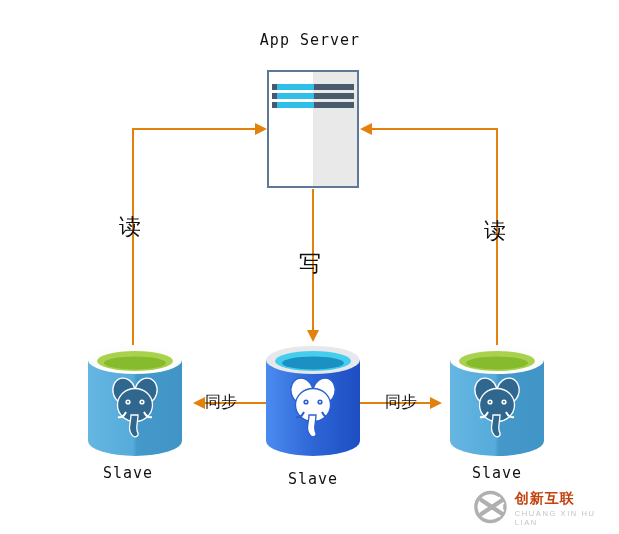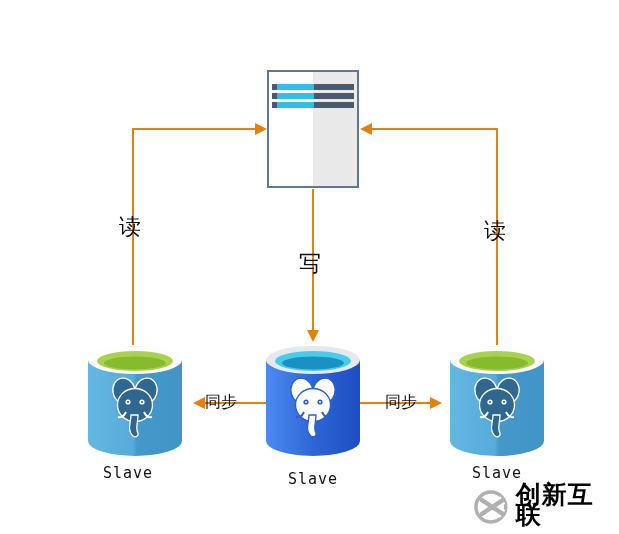--- a/index.html
+++ b/index.html
@@ -48,22 +48,22 @@
   .lbl-read-left{left:119px;top:212px;font-size:22px;}
   .lbl-write{left:299px;top:249px;font-size:22px;}
   .lbl-read-right{left:484px;top:216px;font-size:22px;}
   .lbl-sync-left{left:205px;top:392px;font-size:16px;}
   .lbl-sync-right{left:385px;top:392px;font-size:16px;}
 
   
   .watermark{left:472px;top:487px;z-index:3;display:flex;align-items:center;}
   .wm-text{margin-left:4px;}
   .wm-brand{
-    color:#000000;font-size:25px;font-weight:bold;line-height:20px;letter-spacing:1px;
-    font-family:Liberation Mono, monospace;
+    color:#c2410c;font-size:14px;font-weight:bold;line-height:20px;letter-spacing:1px;
+    font-family:Liberation Sans, sans-serif;
   }
   .wm-latin{
     color:#c4c4c4;font-size:7.5px;letter-spacing:1.6px;line-height:9px;margin-top:1px;
     font-family:"Liberation Sans","DejaVu Sans",sans-serif;
   }
 </style>
 </head>
 <body>
 
 <div class="stage">
@@ -83,20 +83,21 @@
       <polygon points="193,403 205,397 205,409"></polygon>
       <polygon points="442,403 430,397 430,409"></polygon>
     </g>
   </svg>
 
   <div class="abs app-server-box">
     <div class="stripe s1"></div>
     <div class="stripe s2"></div>
     <div class="stripe s3"></div>
   </div>
+  <div class="abs node-label lbl-appserver">App Server</div>
 
   <svg class="abs cyl cyl-slave-left" viewBox="0 0 98 115">
     <defs>
       <linearGradient id="slBodyL" x1="0" y1="0" x2="1" y2="0">
         <stop offset="0" stop-color="#66b6e2"></stop>
           <stop offset="0.48" stop-color="#55abda"></stop>
         <stop offset="0.52" stop-color="#4598ca"></stop>
           <stop offset="1" stop-color="#4094c6"></stop>
       </linearGradient>
     </defs>
@@ -181,16 +182,17 @@
   <div class="abs edge-label lbl-sync-right">同步</div>
 
   <div class="abs watermark">
     <svg width="40" height="40" viewBox="0 0 40 40">
       <circle cx="19" cy="20" r="15" fill="none" stroke="#b0b0b0" stroke-width="3.5"></circle>
       <path d="M10,13 L31,27 M31,13 L10,27" stroke="#ffffff" stroke-width="9" fill="none"></path>
       <path d="M10,13 L31,27 M31,13 L10,27" stroke="#b0b0b0" stroke-width="4.5" stroke-linecap="round" fill="none"></path>
     </svg>
     <div class="wm-text">
       <div class="wm-brand">创新互联</div>
+      <div class="wm-latin">CHUANG XIN HU LIAN</div>
     </div>
   </div>
 
 </div>
 
 </body></html>

